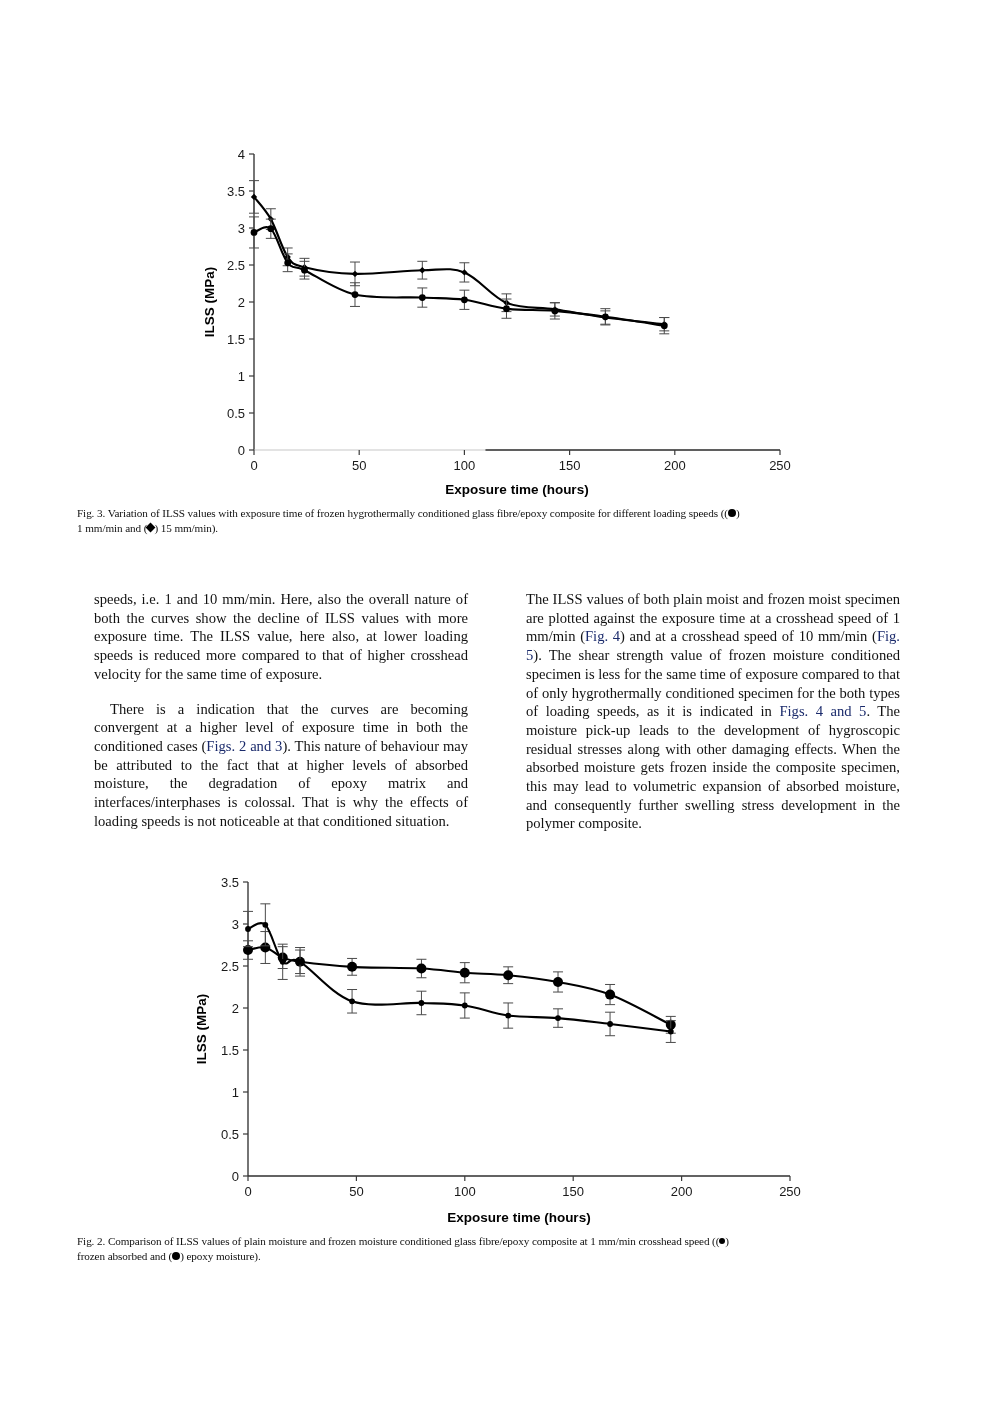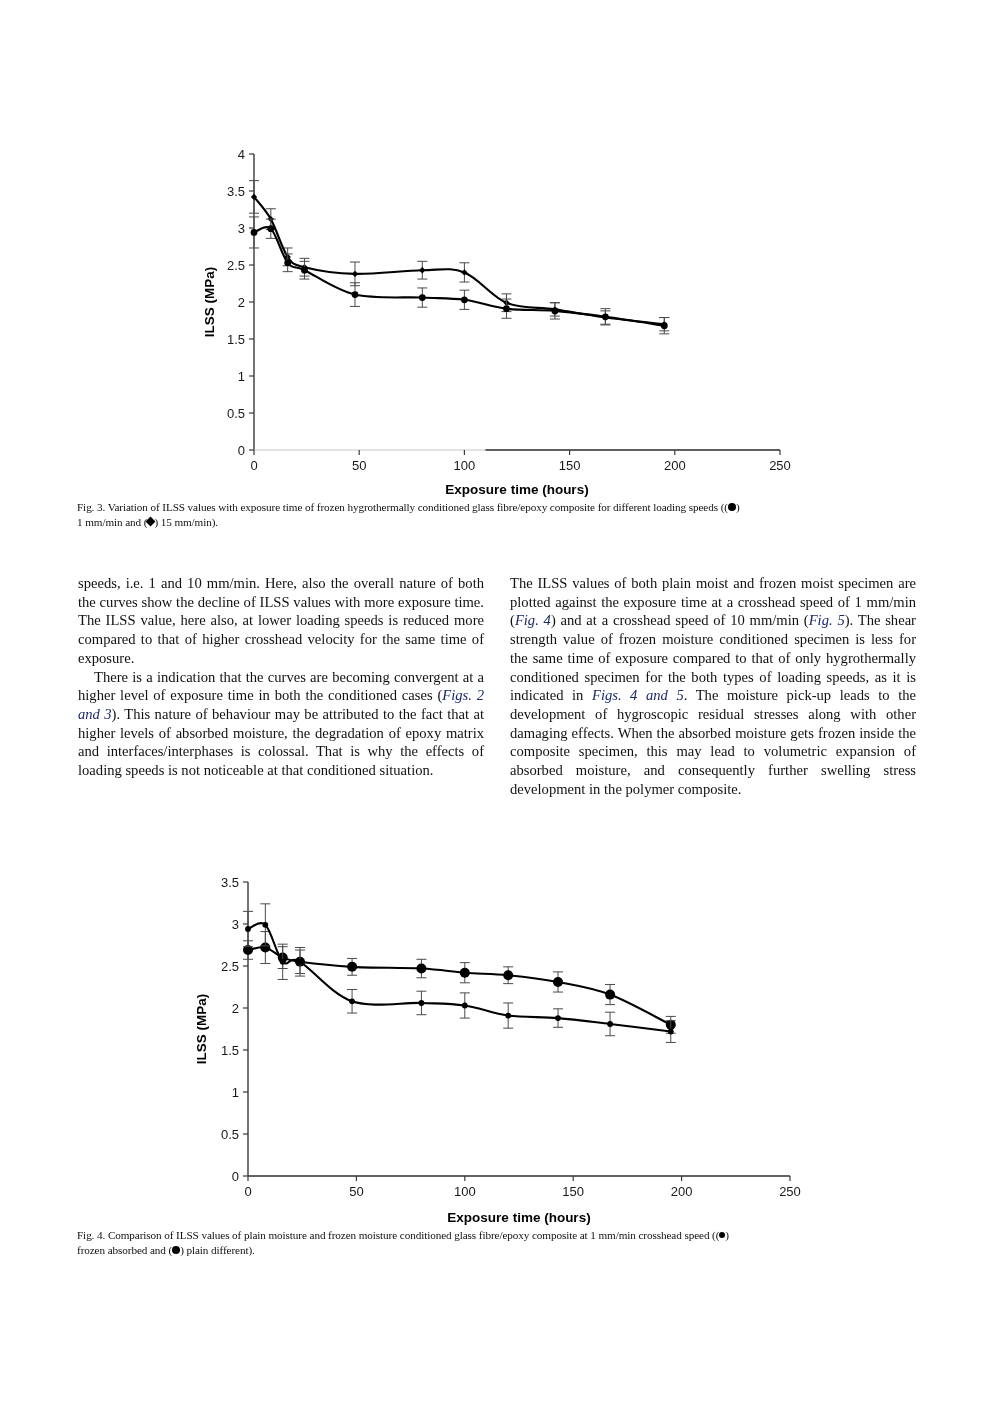--- a/index.html
+++ b/index.html
@@ -36,21 +36,21 @@
     margin: 0 auto;
   }
 
   .figure-caption {
     font-family: "Liberation Serif", serif;
     font-size: 11.2px;
     line-height: 14.5px;
     color: #101010;
     text-align: left;
     width: 840px;
-    margin: 0 auto 0 auto;
+    margin: 6px auto 0 auto;
     padding-left: 2px;
     letter-spacing: -0.1px;
   }
   .figure-caption .marker-round,
   .figure-caption .marker-diamond {
     display: inline-block;
     vertical-align: middle;
     position: relative;
     top: -1px;
   }
@@ -74,35 +74,34 @@
     left: 78px;
     top: 574px;
     width: 838px;
     display: flex;
     justify-content: space-between;
   }
   .col {
     width: 406px;
   }
   .col p {
-    margin: 0;
+    margin: 16px;
     font-family: "Liberation Serif", serif;
     font-size: 14.6px;
     line-height: 18.7px;
     text-align: justify;
     text-justify: inter-word;
     color: #111111;
     hyphens: manual;
   }
   .col p + p {
     text-indent: 16px;
   }
   .ref {
     color: #1a2a6b;
-    font-style: italic;
   }
   .tick-text {
     font-family: "Liberation Sans", sans-serif;
     font-size: 13px;
     fill: #1a1a1a;
   }
   .axis-title {
     font-family: "Liberation Sans", sans-serif;
     font-size: 13.5px;
     font-weight: bold;
@@ -403,18 +402,18 @@
             <circle cx="278.8" cy="137.5" r="2.9" fill="#000"></circle>
             <circle cx="322.2" cy="147.6" r="2.9" fill="#000"></circle>
             <circle cx="372.0" cy="150.1" r="2.9" fill="#000"></circle>
             <circle cx="424.1" cy="156.0" r="2.9" fill="#000"></circle>
             <circle cx="484.8" cy="163.5" r="2.9" fill="#000"></circle>
           </g>
         </g>
       </svg>
 
     <div class="figure-caption">
-      <span>Fig. 4. Comparison of ILSS values of plain moisture and frozen moisture conditioned glass fibre/epoxy composite at 1 mm/min crosshead speed ((</span><span class="marker-round small"></span><span>)</span><br>
-      <span>frozen absorbed and (</span><span class="marker-round"></span><span>) plain different).</span>
+      <span>Fig. 2. Comparison of ILSS values of plain moisture and frozen moisture conditioned glass fibre/epoxy composite at 1 mm/min crosshead speed ((</span><span class="marker-round small"></span><span>)</span><br>
+      <span>frozen absorbed and (</span><span class="marker-round"></span><span>) epoxy moisture).</span>
     </div>
   </div>
 
 </div>
 
 </body></html>

